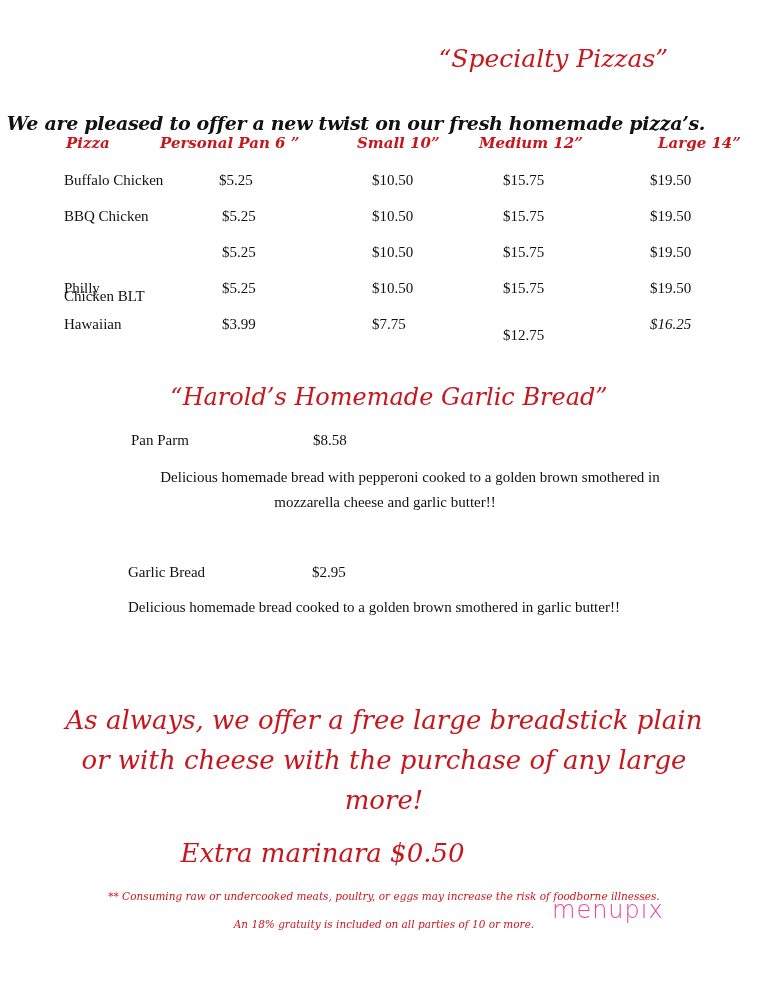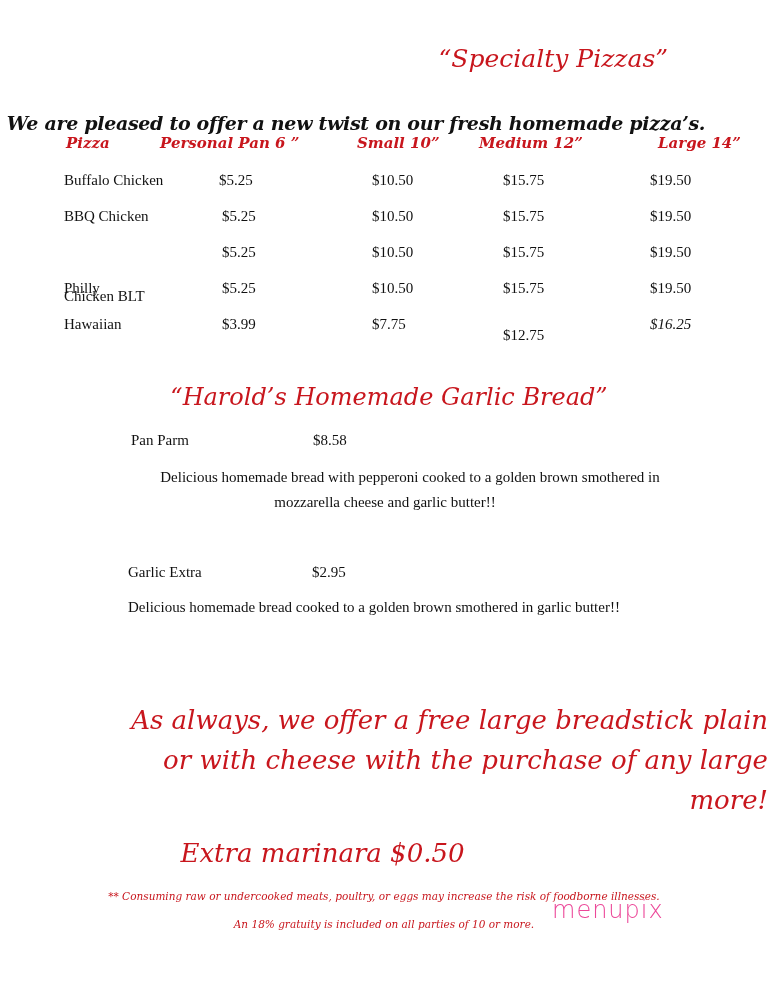--- a/index.html
+++ b/index.html
@@ -8,21 +8,21 @@
     .serif { font-family: "Liberation Serif", serif; color: #111; }
     .red { color: #c8161d; }
     .abs { position: absolute; white-space: nowrap; }
     .title { top: 44px; left: 0; width: 668px; text-align: right; font-size: 25px; }
     .tagline { top: 92px; left: 0; width: 712px; text-align: center; font-size: 19px; color: #111; font-weight: bold; letter-spacing: -0.3px; margin-top: 20px; }
     .hdr { top: 134px; font-size: 15px; font-weight: bold; }
     .cell { font-size: 15px; }
     .bread-title { top: 383px; left: 0; width: 778px; text-align: center; font-size: 24px; }
     .item { font-size: 15px; }
     .desc { font-size: 15px; text-align: center; }
-    .promo { left: 0; width: 768px; text-align: right; font-size: 26px; }
+    .promo { left: 0; width: 768px; text-align: center; font-size: 26px; }
     .marinara { top: 838px; left: 0; width: 645px; text-align: center; font-size: 26px; }
     .fine { left: 0; width: 768px; text-align: center; font-size: 10.5px; }
     .watermark { top: 896px; left: 552px; font-family: "DejaVu Sans", sans-serif; font-size: 24px; color: #ec4899; letter-spacing: 1px; font-weight: 300; }
   </style>
 </head>
 <body>
 
 <div>
 
   <div class="abs script red title">“Specialty Pizzas”</div>
@@ -80,21 +80,21 @@
     <div class="abs script red bread-title">“Harold’s Homemade Garlic Bread”</div>
 
     <div>
       <div class="abs serif item" style="top:432px; left:131px;">Pan Parm</div>
       <div class="abs serif item" style="top:432px; left:313px;">$8.58</div>
       <div class="abs serif desc" style="top:469px; left:0; width:820px;">Delicious homemade bread with pepperoni cooked to a golden brown smothered in</div>
       <div class="abs serif desc" style="top:494px; left:0; width:770px;">mozzarella cheese and garlic butter!!</div>
     </div>
 
     <div>
-      <div class="abs serif item" style="top:564px; left:128px;">Garlic Extra</div>
+      <div class="abs serif item" style="top:564px; left:128px;">Garlic Bread</div>
       <div class="abs serif item" style="top:564px; left:312px;">$2.95</div>
       <div class="abs serif item" style="top:599px; left:128px;">Delicious homemade bread cooked to a golden brown smothered in garlic butter!!</div>
     </div>
   </div>
 
   <div>
     <div class="abs script red promo" style="top:705px;">As always, we offer a free large breadstick plain</div>
     <div class="abs script red promo" style="top:745px;">or with cheese with the purchase of any large</div>
     <div class="abs script red promo" style="top:785px;">more!</div>
     <div class="abs script red marinara">Extra marinara $0.50</div>

